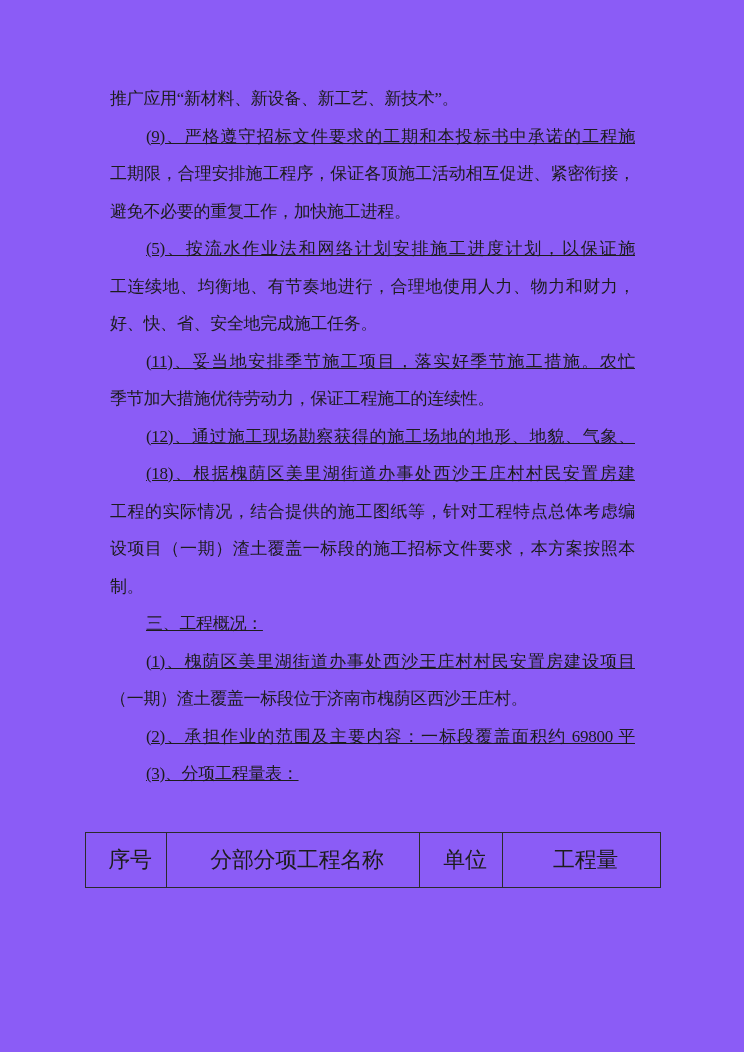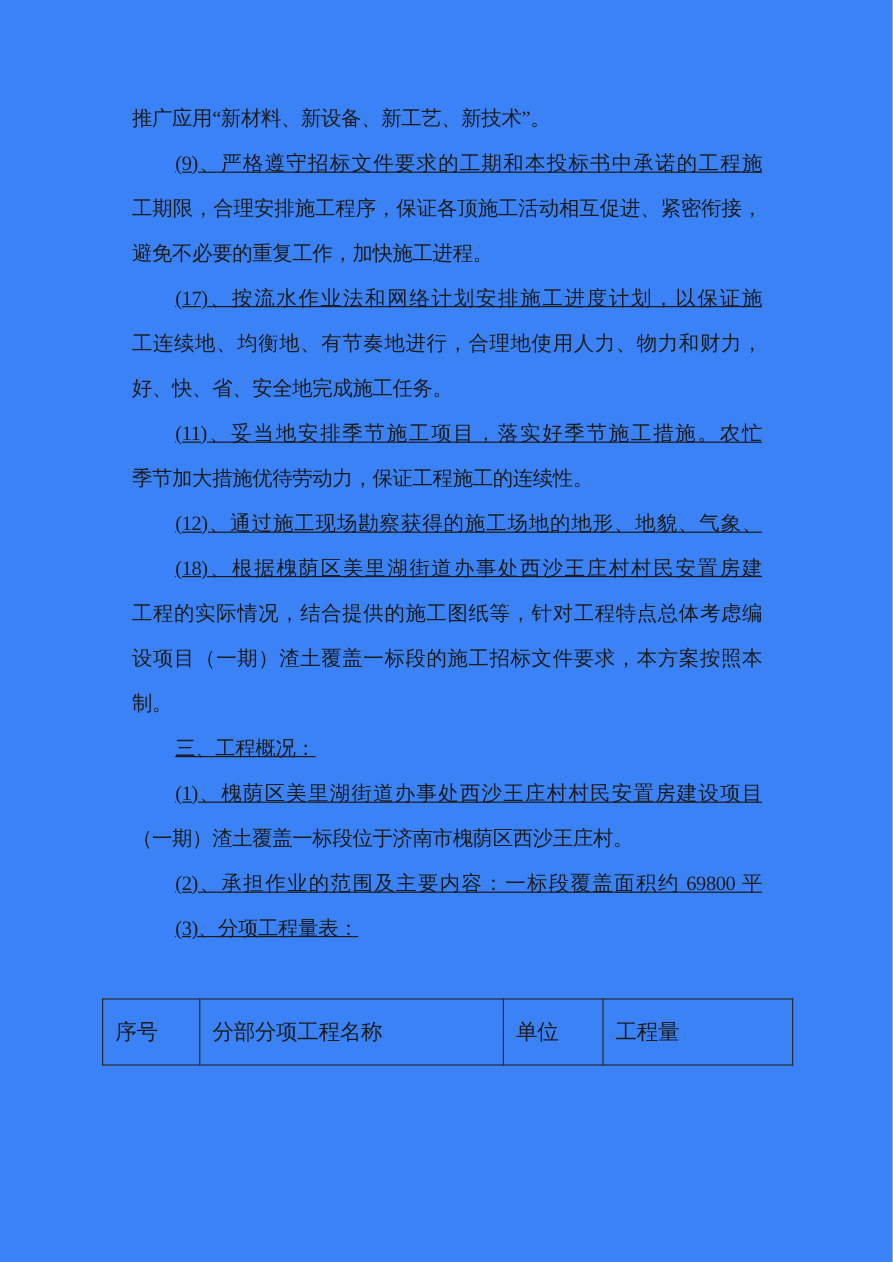--- a/index.html
+++ b/index.html
@@ -12,21 +12,21 @@
     height: 1052px;
     font-family: "Liberation Serif", "DejaVu Serif", serif;
     color: #1c1c1c;
   }
   .page {
     box-sizing: border-box;
     width: 744px;
     height: 1052px;
     padding: 80px 109px 0 110px;
     overflow: hidden;
-    background: #3b82f6;
+    background: #8b5cf6;
   }
   .doc-body {
     width: 525px;
   }
   .line {
     font-size: 17px;
     line-height: 37.5px;
     height: 37.5px;
     letter-spacing: -0.3px;
     overflow: visible;
@@ -42,37 +42,38 @@
   table.qty-table {
     border-collapse: collapse;
     table-layout: fixed;
     margin: 39px 0 0 -25px;
     width: 575px;
   }
   table.qty-table td {
     border: 1.2px solid #2b2b2b;
     height: 54px;
     padding: 0 2px 0 10px;
-    font-size: 18px;
+    font-size: 22px;
     letter-spacing: -0.3px;
     vertical-align: middle;
     overflow: hidden;
     white-space: nowrap;
+    text-align: center;
   }
 </style>
 </head>
 <body>
 
 <div class="page">
   <div class="doc-body">
       <div class="line">推广应用“新材料、新设备、新工艺、新技术”。</div>
       <div class="line indent fill">(9)、严格遵守招标文件要求的工期和本投标书中承诺的工程施</div>
       <div class="line fill">工期限，合理安排施工程序，保证各顶施工活动相互促进、紧密衔接，</div>
       <div class="line">避免不必要的重复工作，加快施工进程。</div>
-      <div class="line indent fill">(17)、按流水作业法和网络计划安排施工进度计划，以保证施</div>
+      <div class="line indent fill">(5)、按流水作业法和网络计划安排施工进度计划，以保证施</div>
       <div class="line fill">工连续地、均衡地、有节奏地进行，合理地使用人力、物力和财力，</div>
       <div class="line">好、快、省、安全地完成施工任务。</div>
       <div class="line indent fill">(11)、妥当地安排季节施工项目，落实好季节施工措施。农忙</div>
       <div class="line">季节加大措施优待劳动力，保证工程施工的连续性。</div>
       <div class="line indent fill">(12)、通过施工现场勘察获得的施工场地的地形、地貌、气象、</div>
       <div class="line indent fill">(18)、根据槐荫区美里湖街道办事处西沙王庄村村民安置房建</div>
       <div class="line fill">工程的实际情况，结合提供的施工图纸等，针对工程特点总体考虑编</div>
       <div class="line fill">设项目（一期）渣土覆盖一标段的施工招标文件要求，本方案按照本</div>
       <div class="line">制。</div>
       <div class="line indent">三、工程概况：</div>

